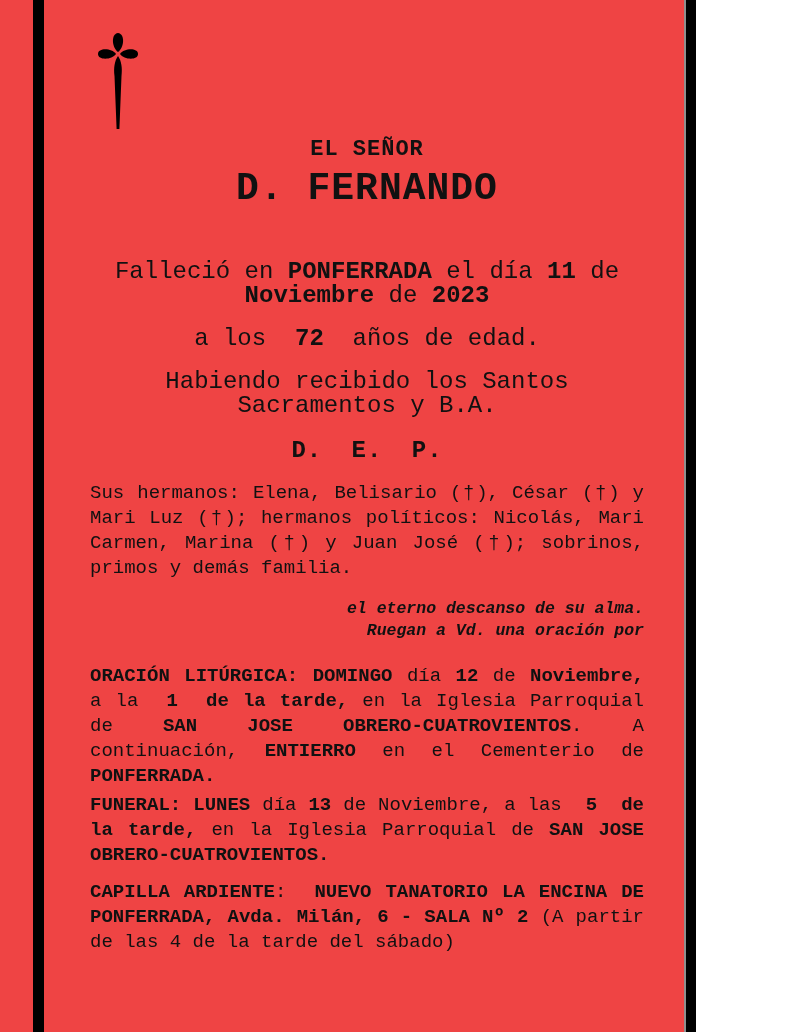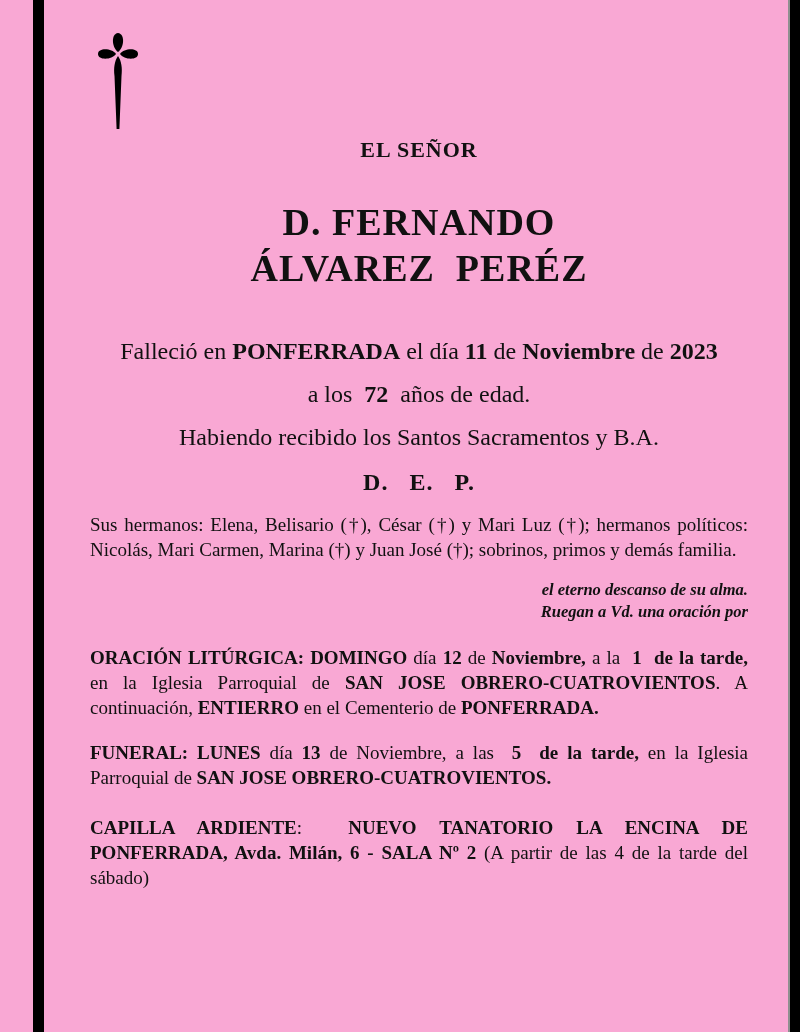--- a/index.html
+++ b/index.html
@@ -1,22 +1,22 @@
 <!DOCTYPE html>
 <html><head>
 <meta charset="utf-8">
 <style>
   html, body { margin: 0; padding: 0; background: #ffffff; }
   .page {
     position: relative;
-    width: 800px;
+    width: 696px;
     height: 1032px;
-    background: #f9a8d4;
+    background: #ef4444;
     color: #111111;
-    font-family: Liberation Serif, serif;
+    font-family: Liberation Mono, monospace;
     overflow: hidden;
   }
   .rule-left {
     position: absolute;
     left: 33px; top: 0;
     width: 11px; height: 100%;
     background: #000000;
   }
   .rule-right {
     position: absolute;
@@ -39,21 +39,21 @@
   .cross svg { display: block; width: 100%; height: 100%; }
   .honorific {
     margin-top: 8px;
     text-align: center;
     font-weight: bold;
     font-size: 22px;
     line-height: 24px;
     letter-spacing: 1px;
   }
   .name {
-    margin: 37px 0 0 0;
+    margin: 4px 0 0 0;
     text-align: center;
     font-weight: bold;
     font-size: 38px;
     line-height: 46px;
     letter-spacing: 1px;
   }
   .name span { display: block; }
   p { margin: 0; }
   .center {
     text-align: center;
@@ -81,22 +81,22 @@
   .prayer {
     margin-top: 17px;
     text-align: right;
     font-weight: bold;
     font-style: italic;
     font-size: 16.5px;
     line-height: 22px;
   }
   .prayer span { display: block; }
   .m-liturgy { margin-top: 22px; }
-  .m-funeral { margin-top: 20px; }
-  .m-wake { margin-top: 25px; }
+  .m-funeral { margin-top: 4px; }
+  .m-wake { margin-top: 12px; }
   .m-casa { margin-top: 25px; }
   .b { font-weight: bold; }
 </style>
 </head>
 <body>
 
 <div class="page">
   <div class="rule-left"></div>
   <div class="rule-right"></div>
 
@@ -110,21 +110,20 @@
           <path d="M25,26 C29,20 43,19.5 43,26 C43,32.5 29,32 25,26 Z"></path>
           <path d="M23,28 C19.5,33 18.5,40 19.5,48 L21.6,101 L24.4,101 L26.5,48 C27.5,40 26.5,33 23,28 Z"></path>
         </g>
       </svg>
     </div>
 
     <div class="honorific">EL SEÑOR</div>
 
     <h1 class="name">
       <span>D. FERNANDO</span>
-      <span>ÁLVAREZ&nbsp; PERÉZ</span>
     </h1>
 
     <p class="center m-death"><span>Falleció en </span><span class="b">PONFERRADA</span><span> el día </span><span class="b">11</span><span> de </span><span class="b">Noviembre</span><span> de </span><span class="b">2023</span></p>
 
     <p class="center m-age"><span>a los&nbsp; </span><span class="b">72</span><span> &nbsp;años de edad.</span></p>
 
     <p class="center m-sac">Habiendo recibido los Santos Sacramentos y B.A.</p>
 
     <p class="dep">D. E. P.</p>
 

